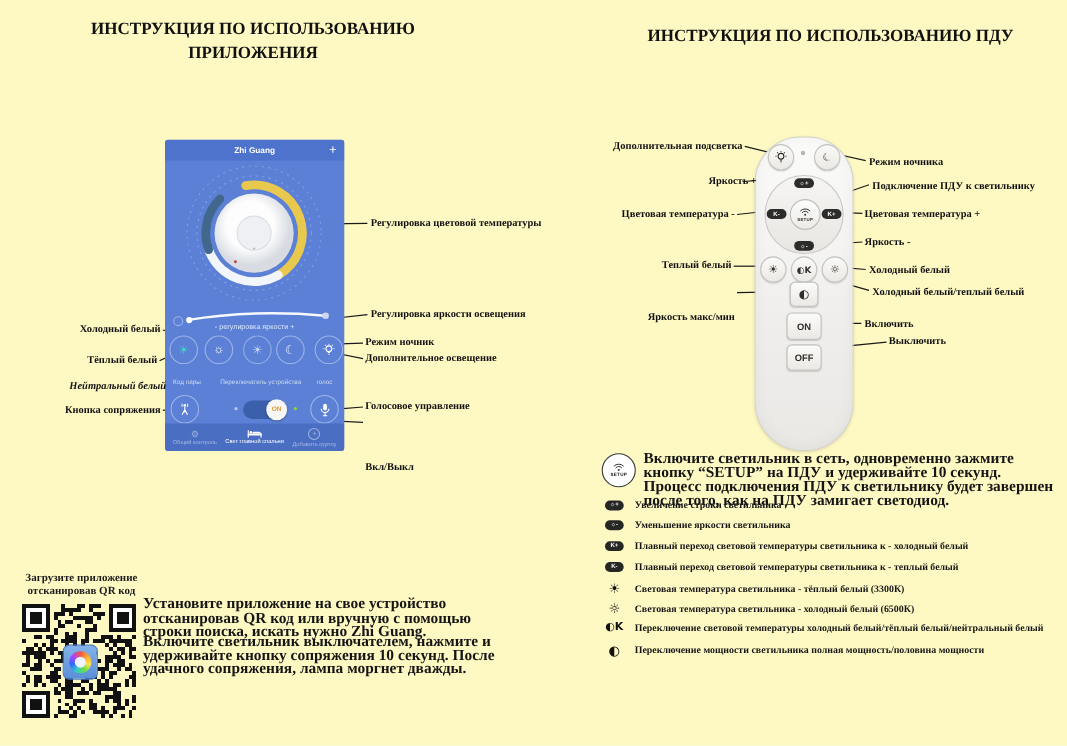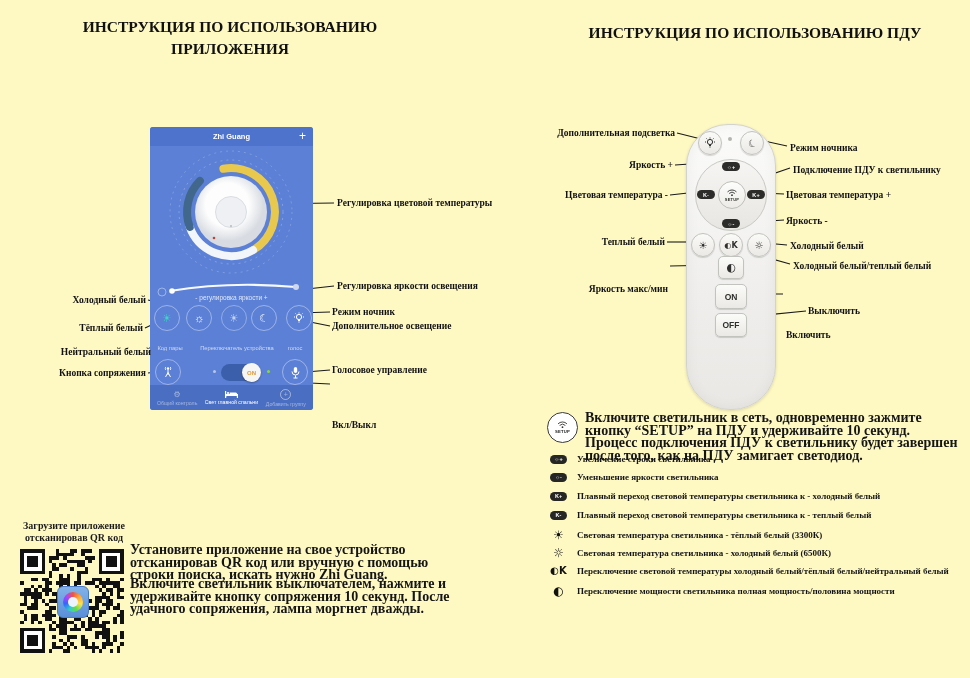--- a/index.html
+++ b/index.html
@@ -210,21 +210,21 @@
   </div>
 
   <div class="co" style="left:337px;top:198px;">Регулировка цветовой температуры</div>
   <div class="co" style="left:337px;top:281px;">Регулировка яркости освещения</div>
   <div class="co" style="left:332px;top:307px;">Режим ночник</div>
   <div class="co" style="left:332px;top:321px;">Дополнительное освещение</div>
   <div class="co" style="left:332px;top:365px;">Голосовое управление</div>
   <div class="co" style="left:332px;top:380px;margin-top:40px;">Вкл/Выкл</div>
   <div class="co co-r" style="right:824px;top:295px;">Холодный белый</div>
   <div class="co co-r" style="right:827px;top:323px;">Тёплый белый</div>
-  <div class="co co-r" style="right:819px;top:347px;">Нейтральный белый</div>
+  <div class="co co-r" style="right:819px;top:347px;font-style:italic;">Нейтральный белый</div>
   <div class="co co-r" style="right:824px;top:368px;">Кнопка сопряжения</div>
 
   <div id="remote">
     <div class="rcirc" style="left:11px;top:6px;">
       <svg width="12" height="12" viewBox="0 0 12 12">
         <g fill="none" stroke="#2f2f2d" stroke-width="1">
             <circle cx="6" cy="5" r="2.6"></circle>
             <path d="M5 8.5h2M5.4 10h1.2"></path>
             <path d="M6 .5v1M2 5H1M11 5h-1M3.2 2.2l-.7-.7M8.8 2.2l.7-.7"></path>
           </g>
@@ -262,32 +262,32 @@
     </div>
 
     <div class="rbtn" style="left:31px;top:131px;width:24px;height:21px;">
       <span style="font-family:'DejaVu Sans',sans-serif;font-size:11px;">◐</span>
     </div>
     <div class="rbtn" style="left:28px;top:159px;width:30px;height:23px;">ON</div>
     <div class="rbtn" style="left:28px;top:188px;width:30px;height:22px;">OFF</div>
   </div>
 
   <div class="co co-r" style="right:295px;top:128px;">Дополнительная подсветка</div>
-  <div class="co co-r" style="right:297px;top:160px;">Яркость +</div>
+  <div class="co co-r" style="right:282px;top:160px;">Яркость +</div>
   <div class="co co-r" style="right:302px;top:190px;">Цветовая температура -</div>
   <div class="co co-r" style="right:305px;top:237px;">Теплый белый</div>
   <div class="co co-r" style="right:302px;top:261px;margin-top:23px;">Яркость макс/мин</div>
 
   <div class="co" style="left:790px;top:143px;">Режим ночника</div>
   <div class="co" style="left:793px;top:165px;">Подключение ПДУ к светильнику</div>
   <div class="co" style="left:786px;top:190px;">Цветовая температура +</div>
   <div class="co" style="left:786px;top:216px;">Яркость -</div>
   <div class="co" style="left:790px;top:241px;">Холодный белый</div>
   <div class="co" style="left:793px;top:261px;">Холодный белый/теплый белый</div>
-  <div class="co" style="left:786px;top:290px;margin-top:40px;">Включить</div>
+  <div class="co" style="left:786px;top:290px;">Включить</div>
   <div class="co" style="left:808px;top:306px;">Выключить</div>
 
   <div id="qr-caption">Загрузите приложение отсканировав QR код</div>
   <svg id="qr" viewBox="0 0 29 29" shape-rendering="crispEdges">
       <rect x="0" y="0" width="7" height="7" fill="#111"></rect>
       <rect x="1" y="1" width="5" height="5" fill="#fff"></rect>
       <rect x="2" y="2" width="3" height="3" fill="#111"></rect>
       <rect x="22" y="0" width="7" height="7" fill="#111"></rect>
       <rect x="23" y="1" width="5" height="5" fill="#fff"></rect>
       <rect x="24" y="2" width="3" height="3" fill="#111"></rect>

